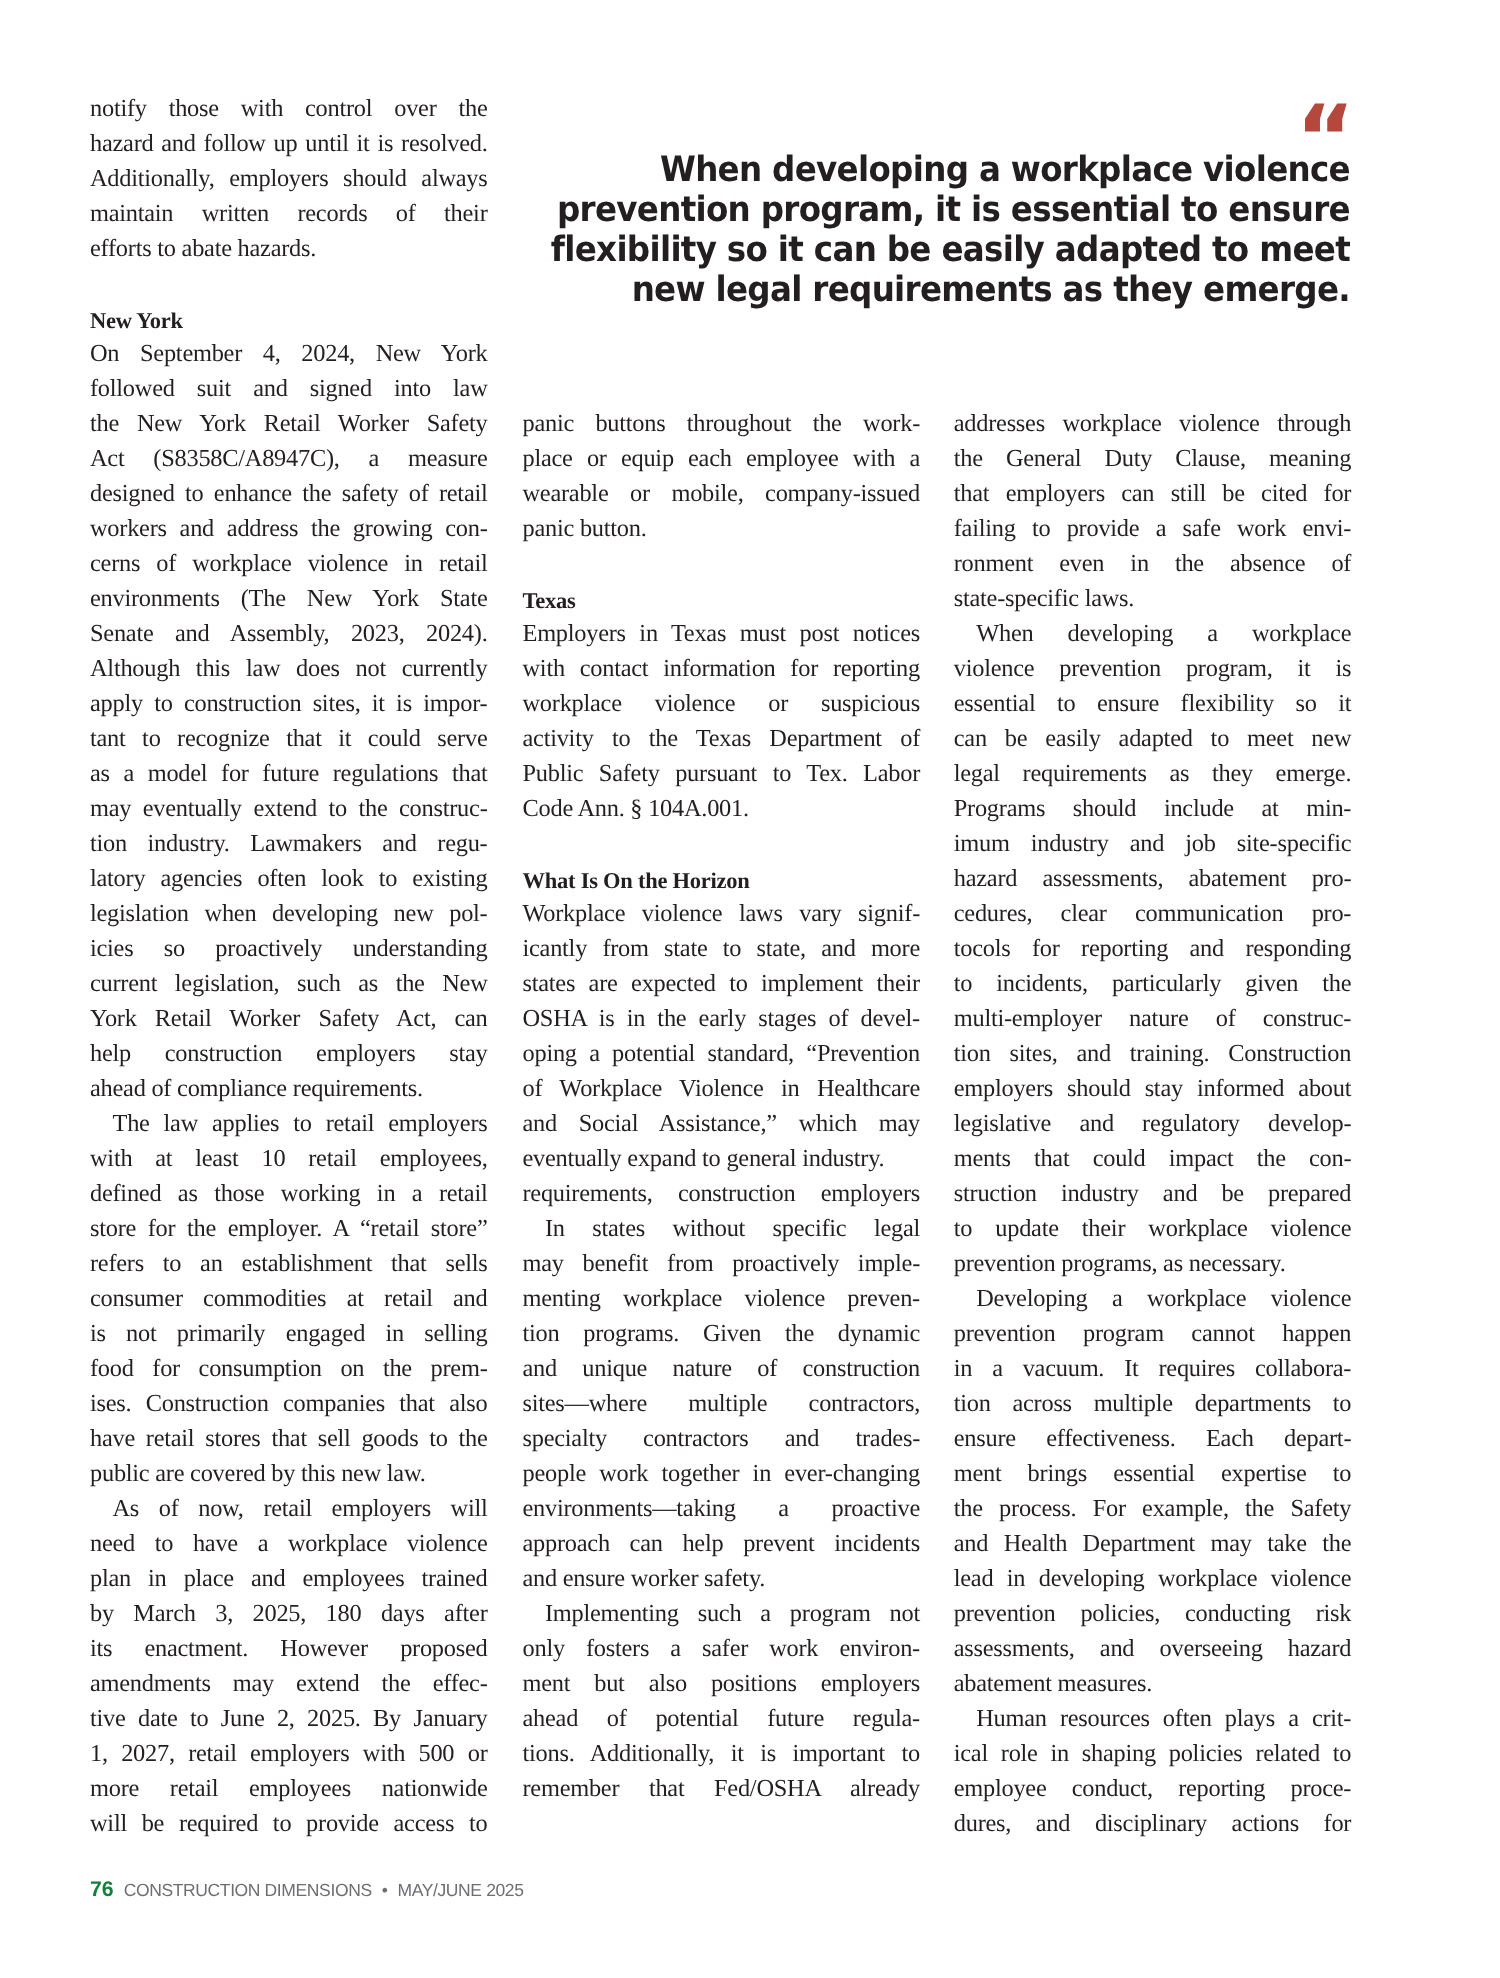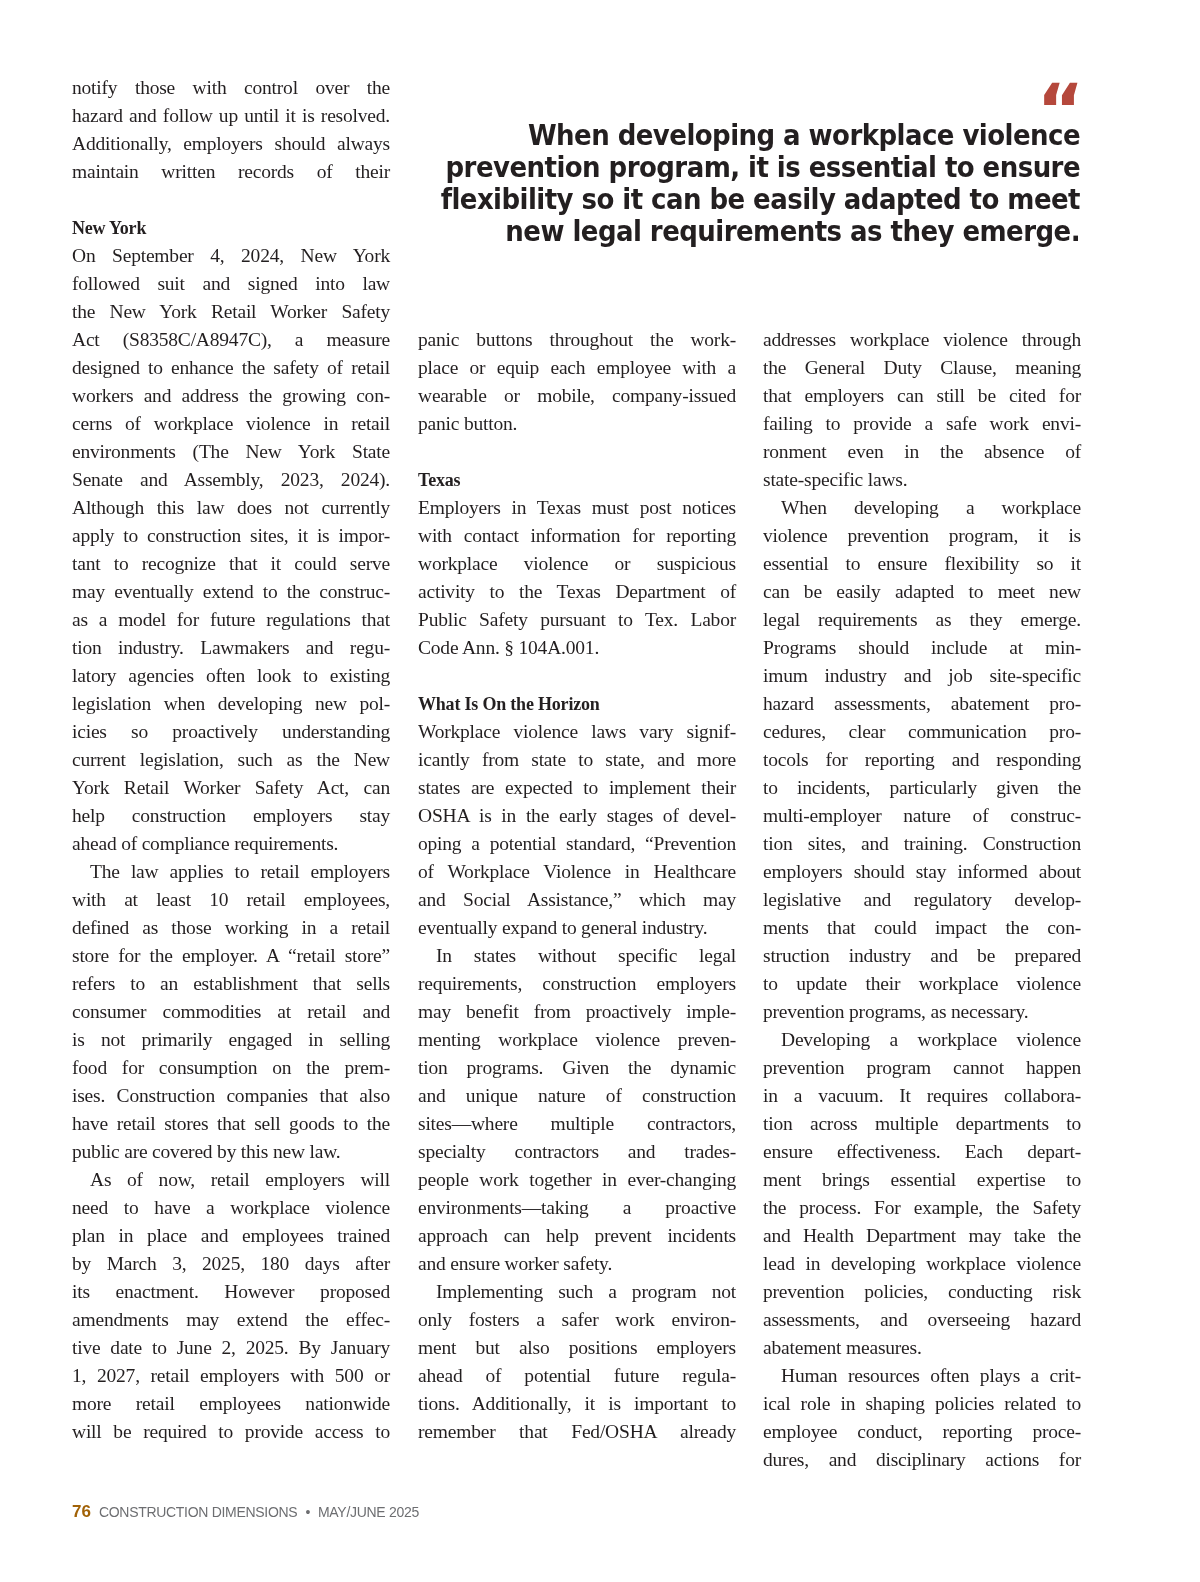--- a/index.html
+++ b/index.html
@@ -29,58 +29,59 @@
     font-family: "DejaVu Sans", sans-serif; font-weight: bold;
     font-size: 72px; color: #b5483c; letter-spacing: -6px; margin-right: 2px;
   }
   .pq-line {
     display: block; height: 32px; line-height: 32px;
     font-family: "DejaVu Sans", sans-serif; font-weight: bold;
     font-size: 28px; letter-spacing: -0.6px; color: #231f20;
     transform: scaleX(0.93); transform-origin: right center;
   }
   .footer { position: absolute; left: 72px; top: 1500px; height: 24px; line-height: 24px; white-space: nowrap; }
-  .page-num { font-family: "Liberation Sans", sans-serif; font-weight: bold; font-size: 17px; color: #a16207; }
+  .page-num { font-family: "Liberation Sans", sans-serif; font-weight: bold; font-size: 17px; color: #15803d; }
   .footer-text { font-family: "Liberation Sans", sans-serif; font-size: 14px; color: #6d6e71; margin-left: 4px; letter-spacing: -0.3px; margin-top: 10px; }
 </style>
 </head>
 <body>
 
 <div class="pullquote">
   <span class="quote-mark">“</span>
   <span class="pq-line">When developing a workplace violence</span>
   <span class="pq-line">prevention program, it is essential to ensure</span>
   <span class="pq-line">flexibility so it can be easily adapted to meet</span>
   <span class="pq-line">new legal requirements as they emerge.</span>
 </div>
 
 <div class="col c1">
   <div>
       <span class="line">notify those with control over the</span>
       <span class="line">hazard and follow up until it is resolved.</span>
       <span class="line">Additionally, employers should always</span>
       <span class="line">maintain written records of their</span>
+      <span class="line last">efforts to abate hazards.</span>
     </div>
   <span class="gap"></span>
   <span class="head">New York</span>
   <div>
       <span class="line">On September 4, 2024, New York</span>
       <span class="line">followed suit and signed into law</span>
       <span class="line">the New York Retail Worker Safety</span>
       <span class="line">Act (S8358C/A8947C), a measure</span>
       <span class="line">designed to enhance the safety of retail</span>
       <span class="line">workers and address the growing con-</span>
       <span class="line">cerns of workplace violence in retail</span>
       <span class="line">environments (The New York State</span>
       <span class="line">Senate and Assembly, 2023, 2024).</span>
       <span class="line">Although this law does not currently</span>
       <span class="line">apply to construction sites, it is impor-</span>
       <span class="line">tant to recognize that it could serve</span>
+      <span class="line">as a model for future regulations that</span>
       <span class="line">may eventually extend to the construc-</span>
-      <span class="line">as a model for future regulations that</span>
       <span class="line">tion industry. Lawmakers and regu-</span>
       <span class="line">latory agencies often look to existing</span>
       <span class="line">legislation when developing new pol-</span>
       <span class="line">icies so proactively understanding</span>
       <span class="line">current legislation, such as the New</span>
       <span class="line">York Retail Worker Safety Act, can</span>
       <span class="line">help construction employers stay</span>
       <span class="line last">ahead of compliance requirements.</span>
     </div>
   <div>
@@ -133,22 +134,22 @@
       <span class="line">Workplace violence laws vary signif-</span>
       <span class="line">icantly from state to state, and more</span>
       <span class="line">states are expected to implement their</span>
       <span class="line">OSHA is in the early stages of devel-</span>
       <span class="line">oping a potential standard, “Prevention</span>
       <span class="line">of Workplace Violence in Healthcare</span>
       <span class="line">and Social Assistance,” which may</span>
       <span class="line last">eventually expand to general industry.</span>
     </div>
   <div>
+      <span class="line">requirements, construction employers</span>
       <span class="line indent">In states without specific legal</span>
-      <span class="line">requirements, construction employers</span>
       <span class="line">may benefit from proactively imple-</span>
       <span class="line">menting workplace violence preven-</span>
       <span class="line">tion programs. Given the dynamic</span>
       <span class="line">and unique nature of construction</span>
       <span class="line">sites—where multiple contractors,</span>
       <span class="line">specialty contractors and trades-</span>
       <span class="line">people work together in ever-changing</span>
       <span class="line">environments—taking a proactive</span>
       <span class="line">approach can help prevent incidents</span>
       <span class="line last">and ensure worker safety.</span>

